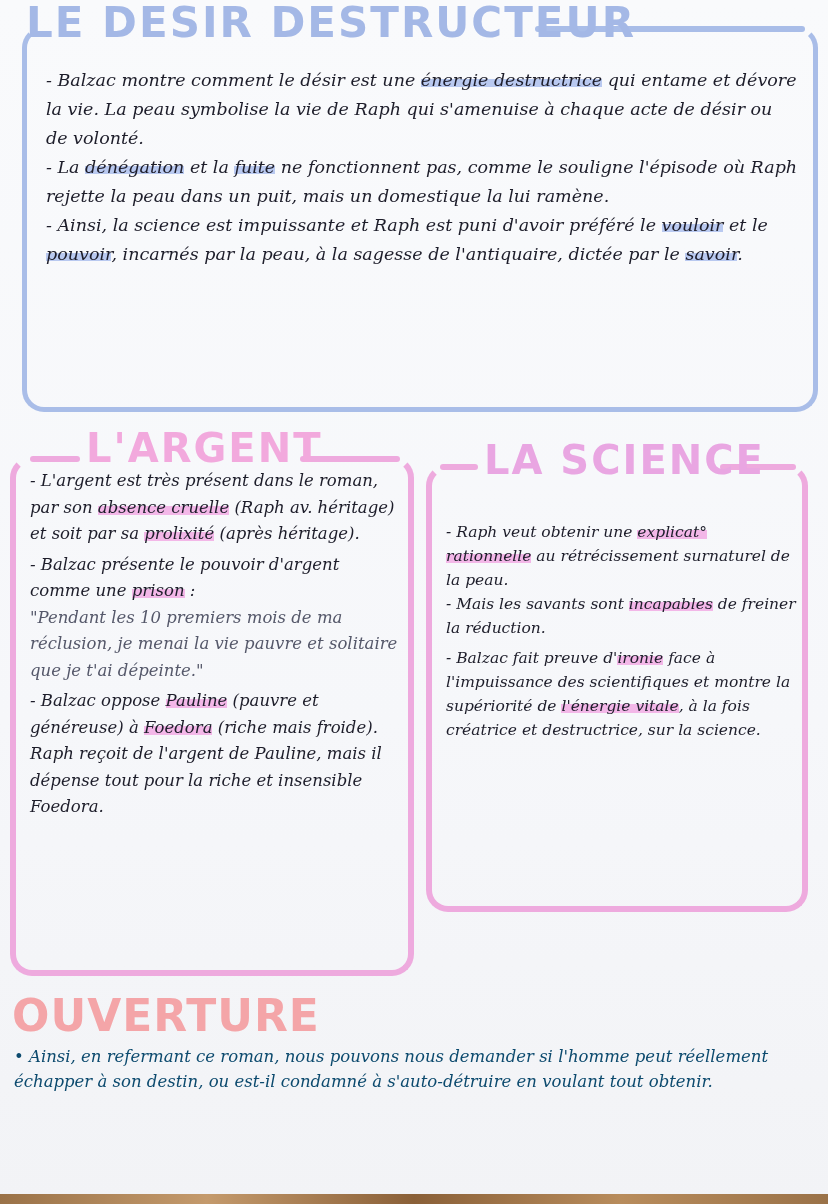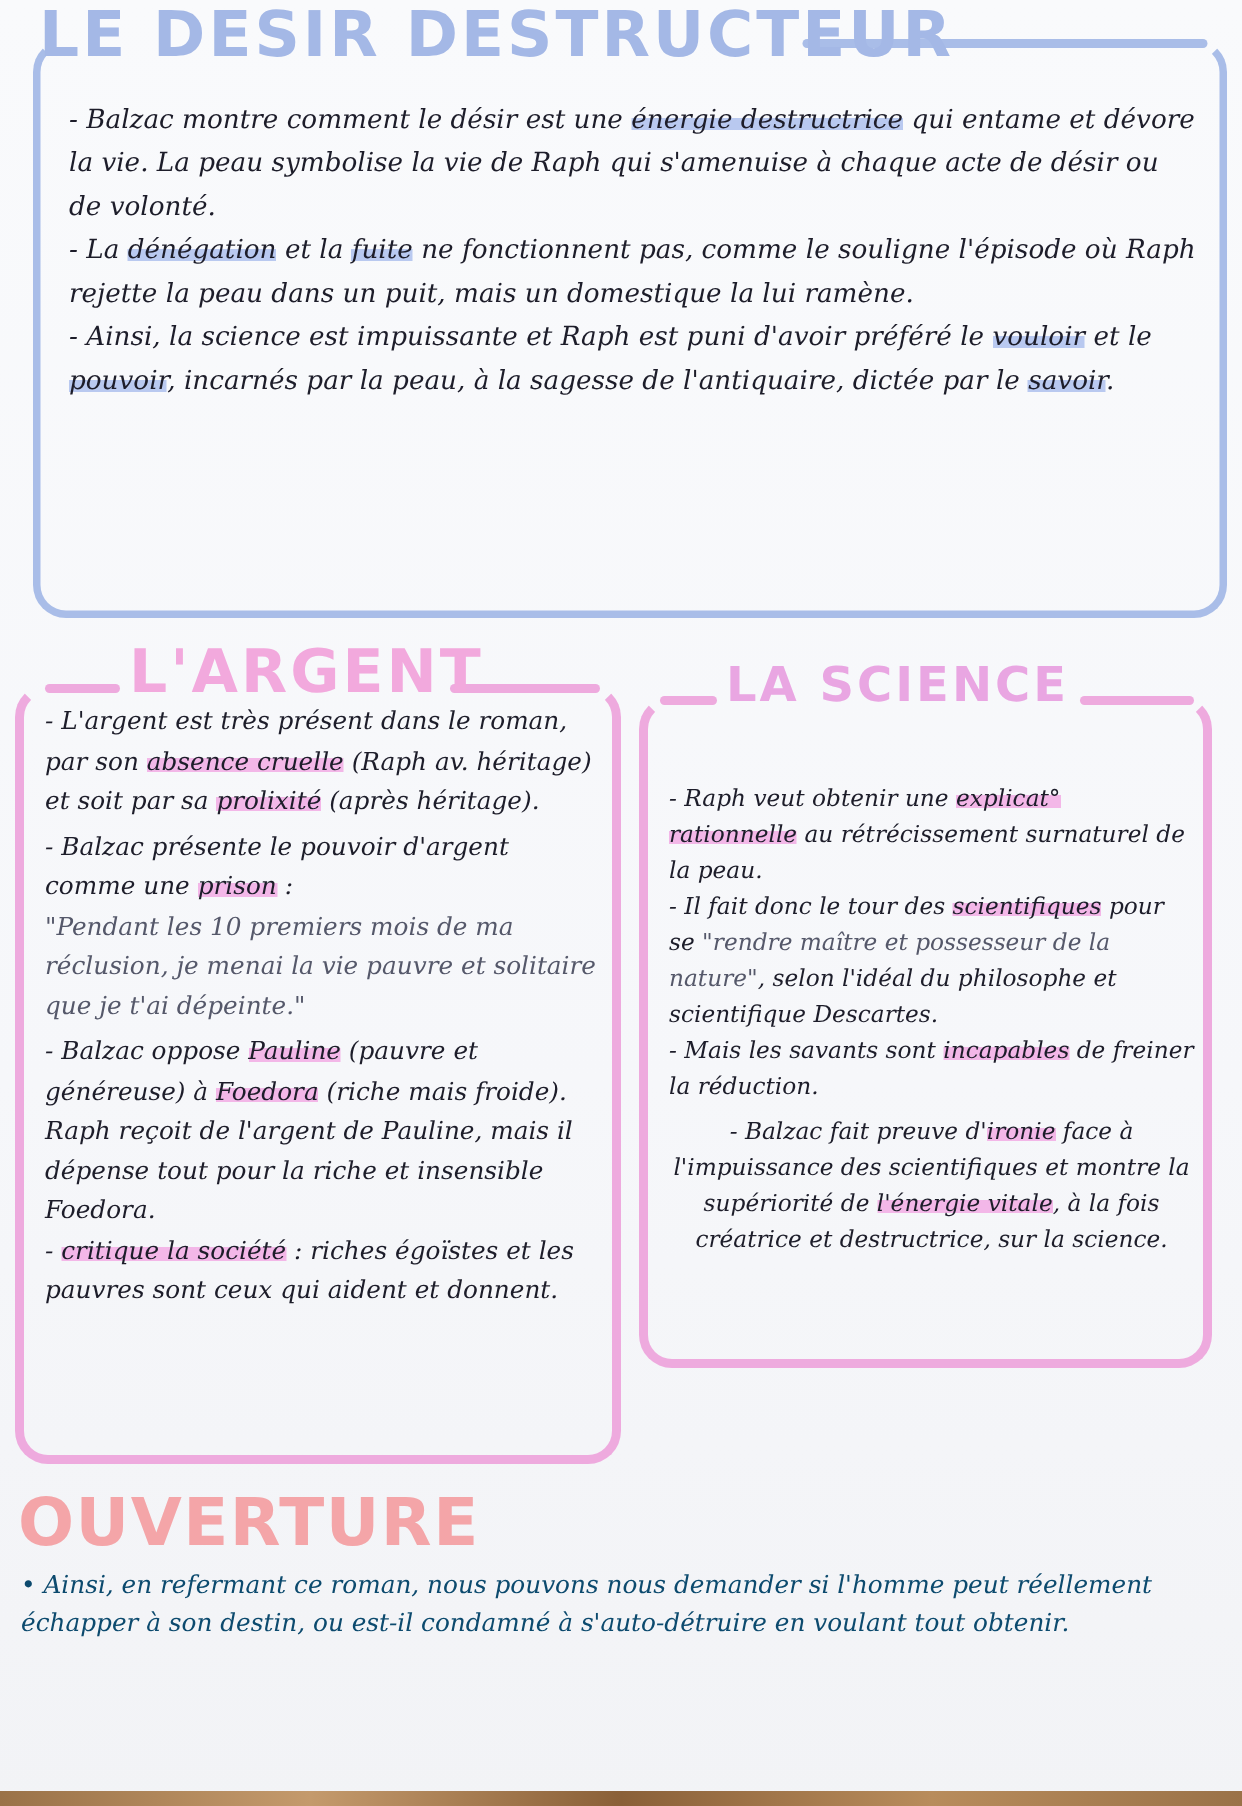--- a/index.html
+++ b/index.html
@@ -72,41 +72,35 @@
     <p>
       <span>- L'argent est très présent dans le roman, par son </span><span class="hl-pink">absence cruelle</span><span> (Raph av. héritage) et soit par sa </span><span class="hl-pink">prolixité</span><span> (après héritage).</span>
     </p>
     <p style="margin-top:4px;">
       <span>- Balzac présente le pouvoir d'argent comme une </span><span class="hl-pink">prison</span><span> :</span>
     </p>
     <p class="quote">"Pendant les 10 premiers mois de ma réclusion, je menai la vie pauvre et solitaire que je t'ai dépeinte."</p>
     <p style="margin-top:4px;">
       <span>- Balzac oppose </span><span class="hl-pink">Pauline</span><span> (pauvre et généreuse) à </span><span class="hl-pink">Foedora</span><span> (riche mais froide). Raph reçoit de l'argent de Pauline, mais il dépense tout pour la riche et insensible Foedora.</span>
     </p>
-    <p>
-      <span>- </span><span class="hl-pink">critique la société</span><span> : riches égoïstes et les pauvres sont ceux qui aident et donnent.</span>
-    </p>
   </div>
 
   <div class="box" style="left:426px; top:464px; width:382px; height:448px; border-width:6px; border-color:#eeaade; border-top-color:transparent;"></div>
   <div class="title-line" style="left:440px; top:464px; width:38px; background:#eeaade;"></div>
   <div class="title-line" style="left:720px; top:464px; width:76px; background:#eeaade;"></div>
-  <div class="h-title" style="left:484px; top:440px; font-size:32px; color:#e9a6e2;">LA SCIENCE</div>
+  <div class="h-title" style="left:484px; top:440px; font-size:40px; color:#e9a6e2;">LA SCIENCE</div>
 
   <div class="text-block" style="left:446px; top:520px; width:350px; font-size:15.5px; line-height:24px;">
     <p>
       <span>- Raph veut obtenir une </span><span class="hl-pink">explicat° rationnelle</span><span> au rétrécissement surnaturel de la peau.</span>
     </p>
     <p>
-      <span>- Il fait donc le tour des </span><span class="hl-pink">scientifiques</span><span> pour se </span><span class="quote">"rendre maître et possesseur de la nature"</span><span>, selon l'idéal du philosophe et scientifique Descartes.</span>
-    </p>
-    <p>
       <span>- Mais les savants sont </span><span class="hl-pink">incapables</span><span> de freiner la réduction.</span>
     </p>
-    <p style="margin-top:6px;text-align:center;">
+    <p style="margin-top:6px;">
       <span>- Balzac fait preuve d'</span><span class="hl-pink">ironie</span><span> face à l'impuissance des scientifiques et montre la supériorité de </span><span class="hl-pink">l'énergie vitale</span><span>, à la fois créatrice et destructrice, sur la science.</span>
     </p>
   </div>
 
   <div class="h-title" style="left:12px; top:994px; font-size:44px; color:#f4a5a8; letter-spacing:1px;">OUVERTURE</div>
   <div class="text-block ouverture-text" style="left:14px; top:1044px; width:790px; font-size:16.5px; line-height:25px;">• Ainsi, en refermant ce roman, nous pouvons nous demander si l'homme peut réellement échapper à son destin, ou est-il condamné à s'auto-détruire en voulant tout obtenir.</div>
 
   <div class="wood"></div>
 </div>
 

